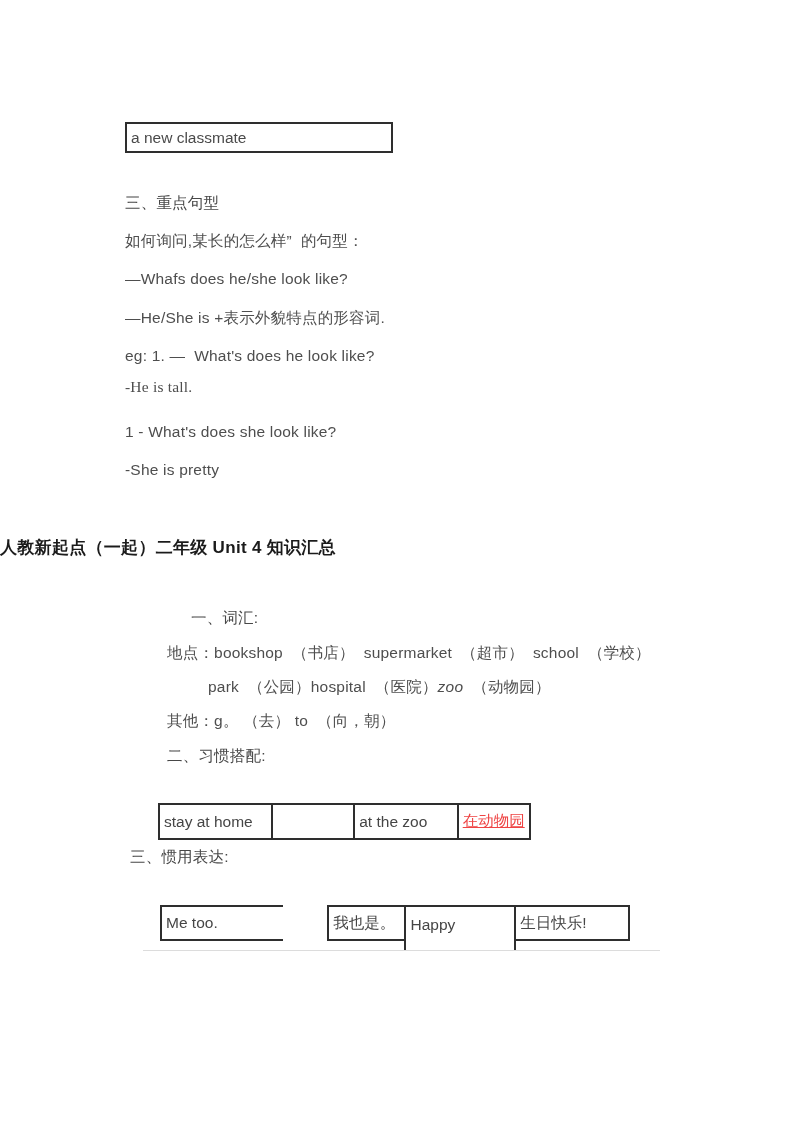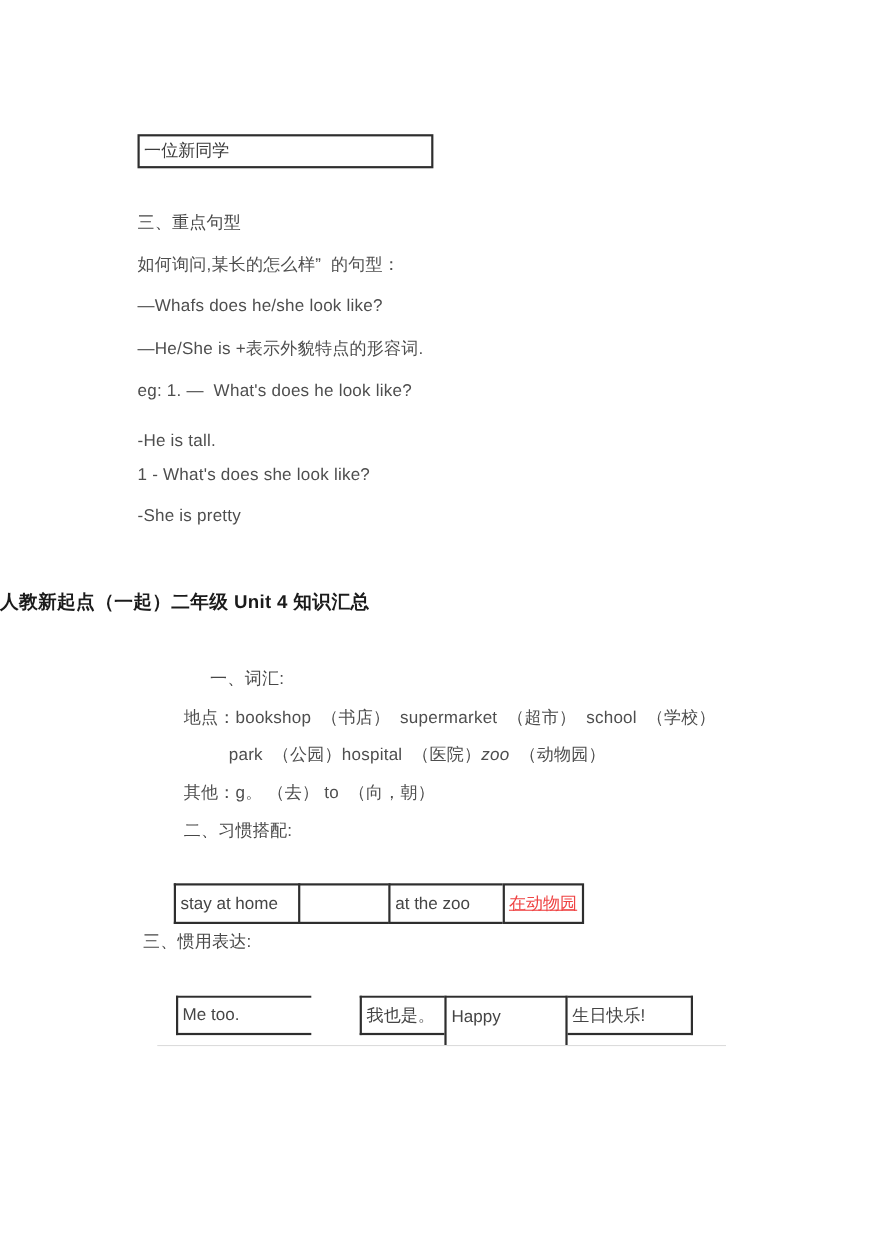--- a/index.html
+++ b/index.html
@@ -88,30 +88,30 @@
     left: 143px; top: 950px;
     width: 517px; height: 1px;
     background: #dcdcdc;
   }
   .italic { font-style: italic; }
 </style>
 </head>
 <body>
 
 <div class="tbl abs" style="left:125px; top:122px; width:537px; height:31px;">
-  <div class="cell" style="width:269px; color:#3c3c3c;">一位新同学</div>
+  <div class="cell" style="width:268px; color:#4a4a4a;">a new classmate</div>
 </div>
 
 <div class="line abs" style="left:125px; top:192px; color:#474747;">三、重点句型</div>
 
 <div class="line abs" style="left:125px; top:230px;">如何询问,某长的怎么样”  的句型：</div>
 <div class="line abs" style="left:125px; top:268px;">—Whafs does he/she look like?</div>
 <div class="line abs" style="left:125px; top:307px;">—He/She is +表示外貌特点的形容词.</div>
 <div class="line abs" style="left:125px; top:345px;">eg: 1. —  What's does he look like?</div>
-<div class="line abs" style="left:125px; top:390px;">-He is tall.</div>
+<div class="line abs" style="left:125px; top:376px;font-family:Liberation Serif, serif;">-He is tall.</div>
 <div class="line abs" style="left:125px; top:421px;">1 - What's does she look like?</div>
 <div class="line abs" style="left:125px; top:459px;">-She is pretty</div>
 
 <div class="heading">人教新起点（一起）二年级 Unit 4 知识汇总</div>
 
 <div class="line abs" style="left:167px; top:607px; color:#474747;margin-left:24px;">一、词汇:</div>
 
 <div class="line abs" style="left:167px; top:642px;">地点：bookshop  （书店）  supermarket  （超市）  school  （学校）</div>
 
 <div class="line abs" style="left:208px; top:676px;"><span>park  （公园）hospital  （医院）</span><span class="italic">zoo</span><span>  （动物园）</span></div>

